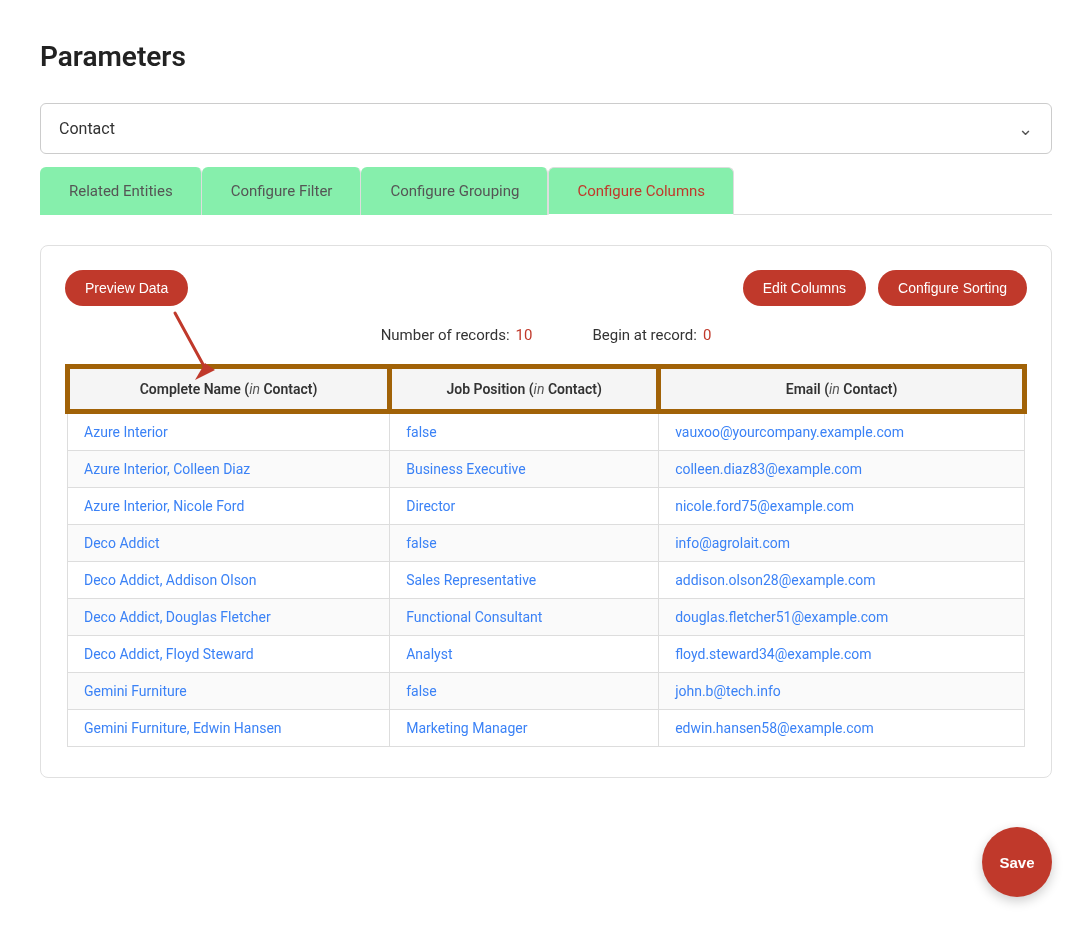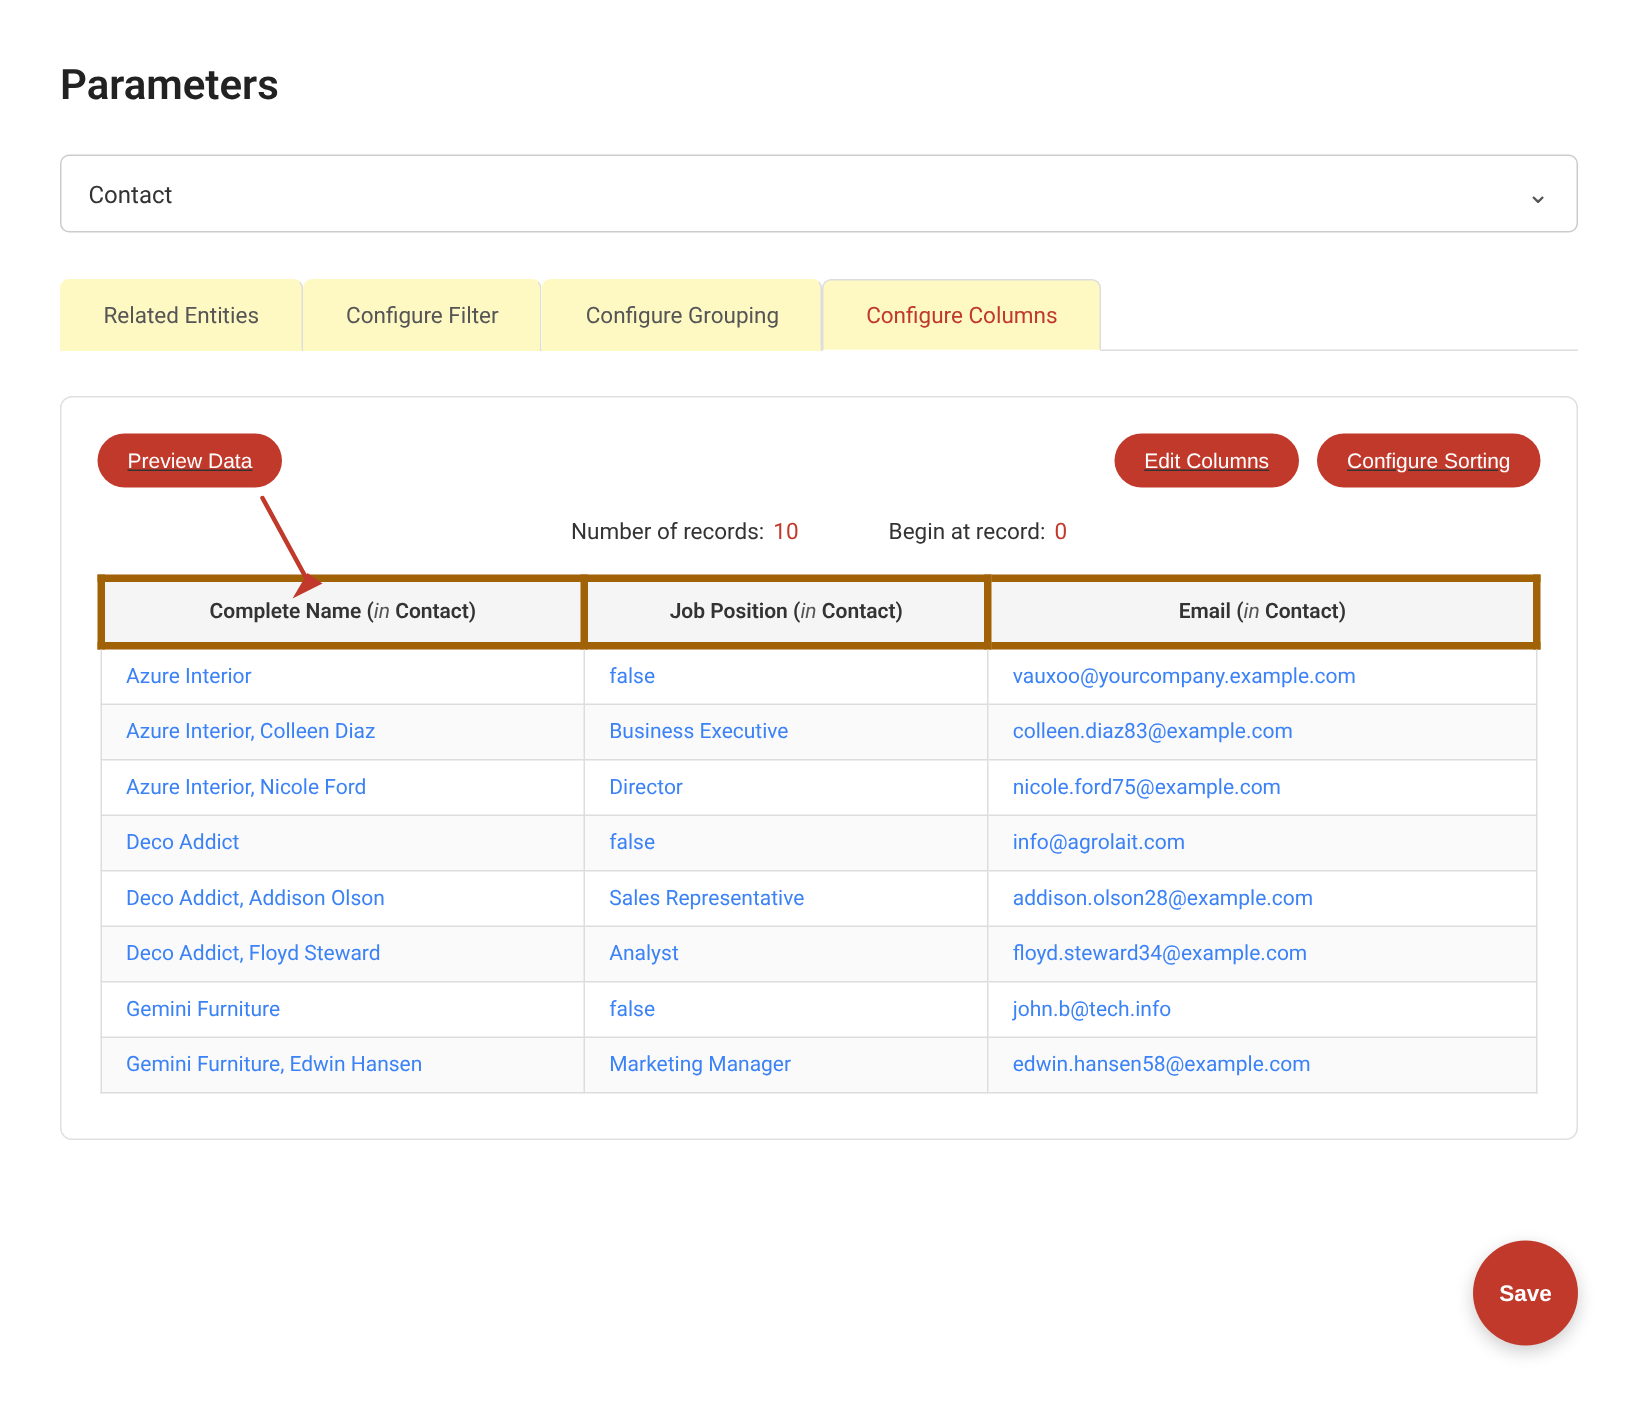--- a/index.html
+++ b/index.html
@@ -24,21 +24,21 @@
     }
 
     .dropdown-container {
       border: 1px solid #ccc;
       border-radius: 6px;
       padding: 14px 18px;
       display: flex;
       align-items: center;
       justify-content: space-between;
       cursor: pointer;
-      margin-bottom: 30px;
+      margin-bottom: 12px;
       background: #fff;
     }
 
     .dropdown-label {
       font-size: 16px;
       color: #333;
     }
 
     .dropdown-chevron {
       font-size: 18px;
@@ -54,40 +54,39 @@
     .tab {
       padding: 14px 28px;
       font-size: 15px;
       color: #555;
       cursor: pointer;
       border: 1px solid transparent;
       border-bottom: none;
       border-radius: 6px 6px 0 0;
       position: relative;
       top: 1px;
-      background: #fef9c3;
+      background: #86efac;
     }
 
     .tab:not(:last-child) {
       border-right: 1px solid #ddd;
     }
 
     .tab.active {
       color: #c0392b;
       border: 1px solid #ddd;
       border-bottom: 1px solid #fff;
       border-radius: 6px 6px 0 0;
     }
 
     .toolbar {
       display: flex;
       align-items: center;
       justify-content: space-between;
       margin-bottom: 20px;
-      text-decoration: underline;
     }
 
     .toolbar-left {
       display: flex;
       align-items: center;
     }
 
     .toolbar-right {
       display: flex;
       align-items: center;
@@ -288,20 +287,25 @@
             <td>Deco Addict</td>
             <td>false</td>
             <td>info@agrolait.com</td>
           </tr>
           <tr>
             <td>Deco Addict, Addison Olson</td>
             <td>Sales Representative</td>
             <td>addison.olson28@example.com</td>
           </tr>
           <tr>
+            <td>Deco Addict, Douglas Fletcher</td>
+            <td>Functional Consultant</td>
+            <td>douglas.fletcher51@example.com</td>
+          </tr>
+          <tr>
             <td>Deco Addict, Floyd Steward</td>
             <td>Analyst</td>
             <td>floyd.steward34@example.com</td>
           </tr>
           <tr>
             <td>Gemini Furniture</td>
             <td>false</td>
             <td>john.b@tech.info</td>
           </tr>
           <tr>

